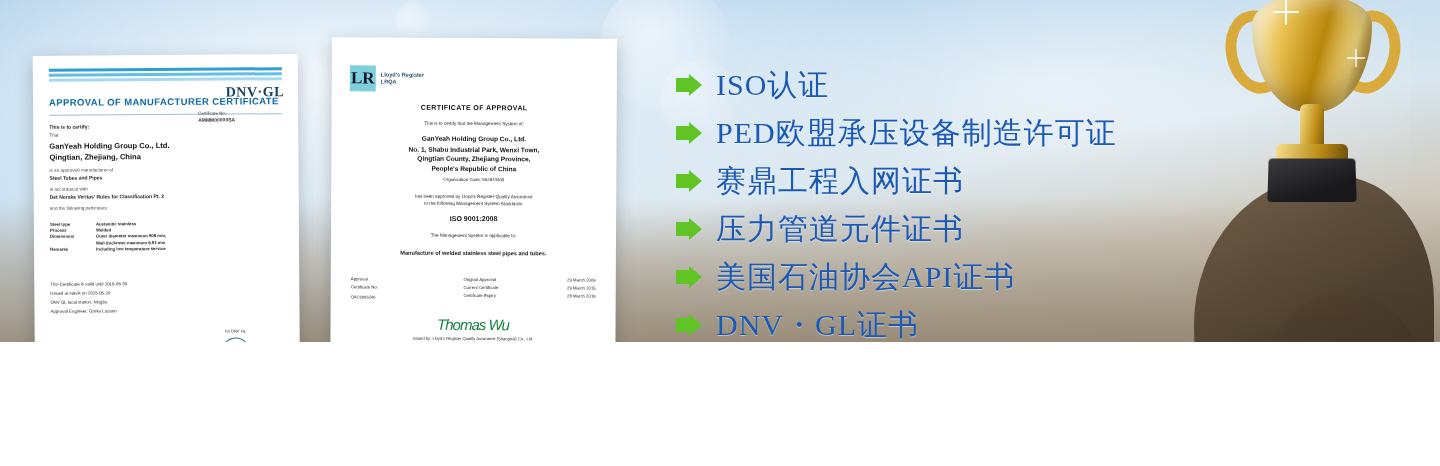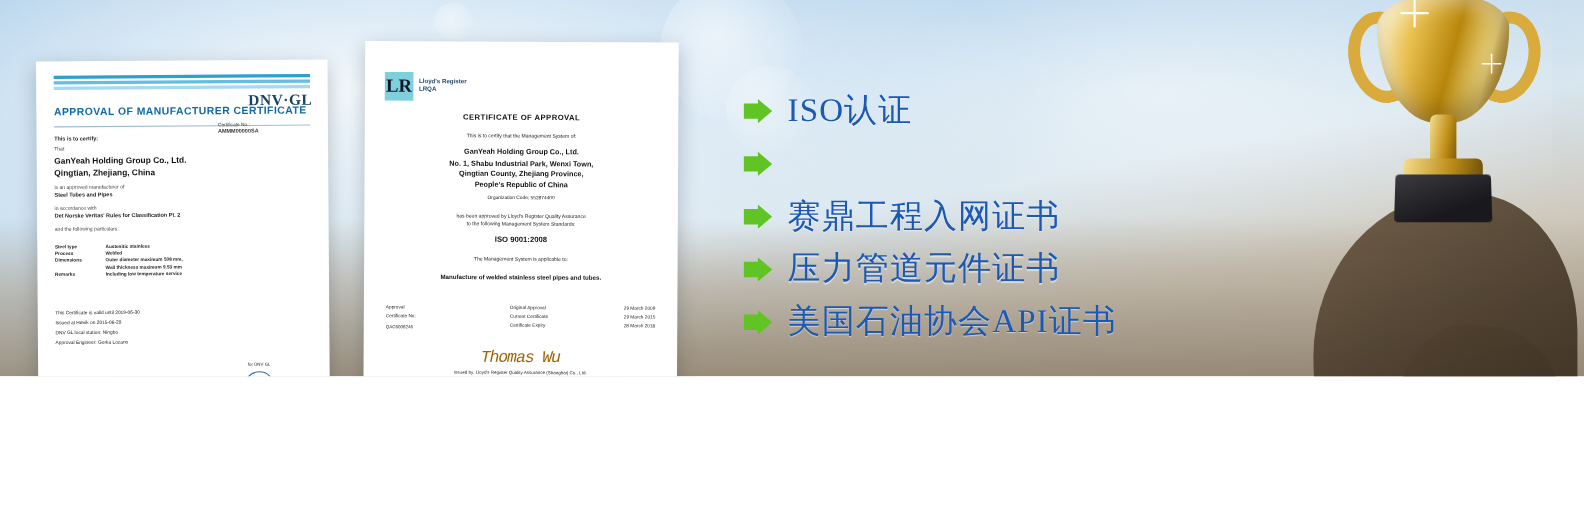--- a/index.html
+++ b/index.html
@@ -278,24 +278,24 @@
     color: #222;
   }
   .lr-approval .left { width: 46%; }
   .lr-approval .right { width: 54%; }
   .lr-approval .right .r { display: flex; justify-content: space-between; }
   .lr-sign {
     margin: 14px 0 0 0;
     text-align: center;
   }
   .lr-sign .scribble {
-    font-family: Liberation Mono, monospace;
+    font-family: Liberation Sans, sans-serif;
     font-style: italic;
     font-size: 15px;
-    color: #a16207;
+    color: #15803d;
     letter-spacing: -1px;
   }
   .lr-issued {
     margin: 2px 22px 0 22px;
     text-align: center;
     font-size: 4.1px;
     line-height: 6.4px;
     color: #222;
   }
   .lr-ukas {
@@ -341,21 +341,21 @@
     text-align: center;
     font-size: 2.6px;
     line-height: 3.8px;
     color: #777;
   }
 
   
   .cert-list {
     position: absolute;
     left: 676px;
-    top: 78px;
+    top: 62px;
     width: 560px;
   }
   .cert-row {
     display: flex;
     align-items: center;
     height: 45px;
     margin-bottom: 3px;
   }
   .arrow {
     width: 26px;
@@ -621,20 +621,21 @@
           </svg>
       </span>
       <span class="cert-text">ISO认证</span>
     </div>
     <div class="cert-row">
       <span class="arrow">
         <svg width="26" height="22" viewBox="0 0 26 22">
             <polygon points="0,4 13,4 13,0 26,11 13,22 13,18 0,18" fill="#61c425"></polygon>
           </svg>
       </span>
+      <span class="cert-text">PED欧盟承压设备制造许可证</span>
     </div>
     <div class="cert-row">
       <span class="arrow">
         <svg width="26" height="22" viewBox="0 0 26 22">
             <polygon points="0,4 13,4 13,0 26,11 13,22 13,18 0,18" fill="#61c425"></polygon>
           </svg>
       </span>
       <span class="cert-text">赛鼎工程入网证书</span>
     </div>
     <div class="cert-row">
@@ -645,20 +646,28 @@
       </span>
       <span class="cert-text">压力管道元件证书</span>
     </div>
     <div class="cert-row">
       <span class="arrow">
         <svg width="26" height="22" viewBox="0 0 26 22">
             <polygon points="0,4 13,4 13,0 26,11 13,22 13,18 0,18" fill="#61c425"></polygon>
           </svg>
       </span>
       <span class="cert-text">美国石油协会API证书</span>
+    </div>
+    <div class="cert-row">
+      <span class="arrow">
+        <svg width="26" height="22" viewBox="0 0 26 22">
+            <polygon points="0,4 13,4 13,0 26,11 13,22 13,18 0,18" fill="#61c425"></polygon>
+          </svg>
+      </span>
+      <span class="cert-text">DNV・GL证书</span>
     </div>
   </div>
 
   <div class="hand-area">
     <div class="forearm"></div>
     <div class="hand"></div>
     <div class="trophy">
       <div class="handle l"></div>
       <div class="handle r"></div>
       <div class="cup"></div>

